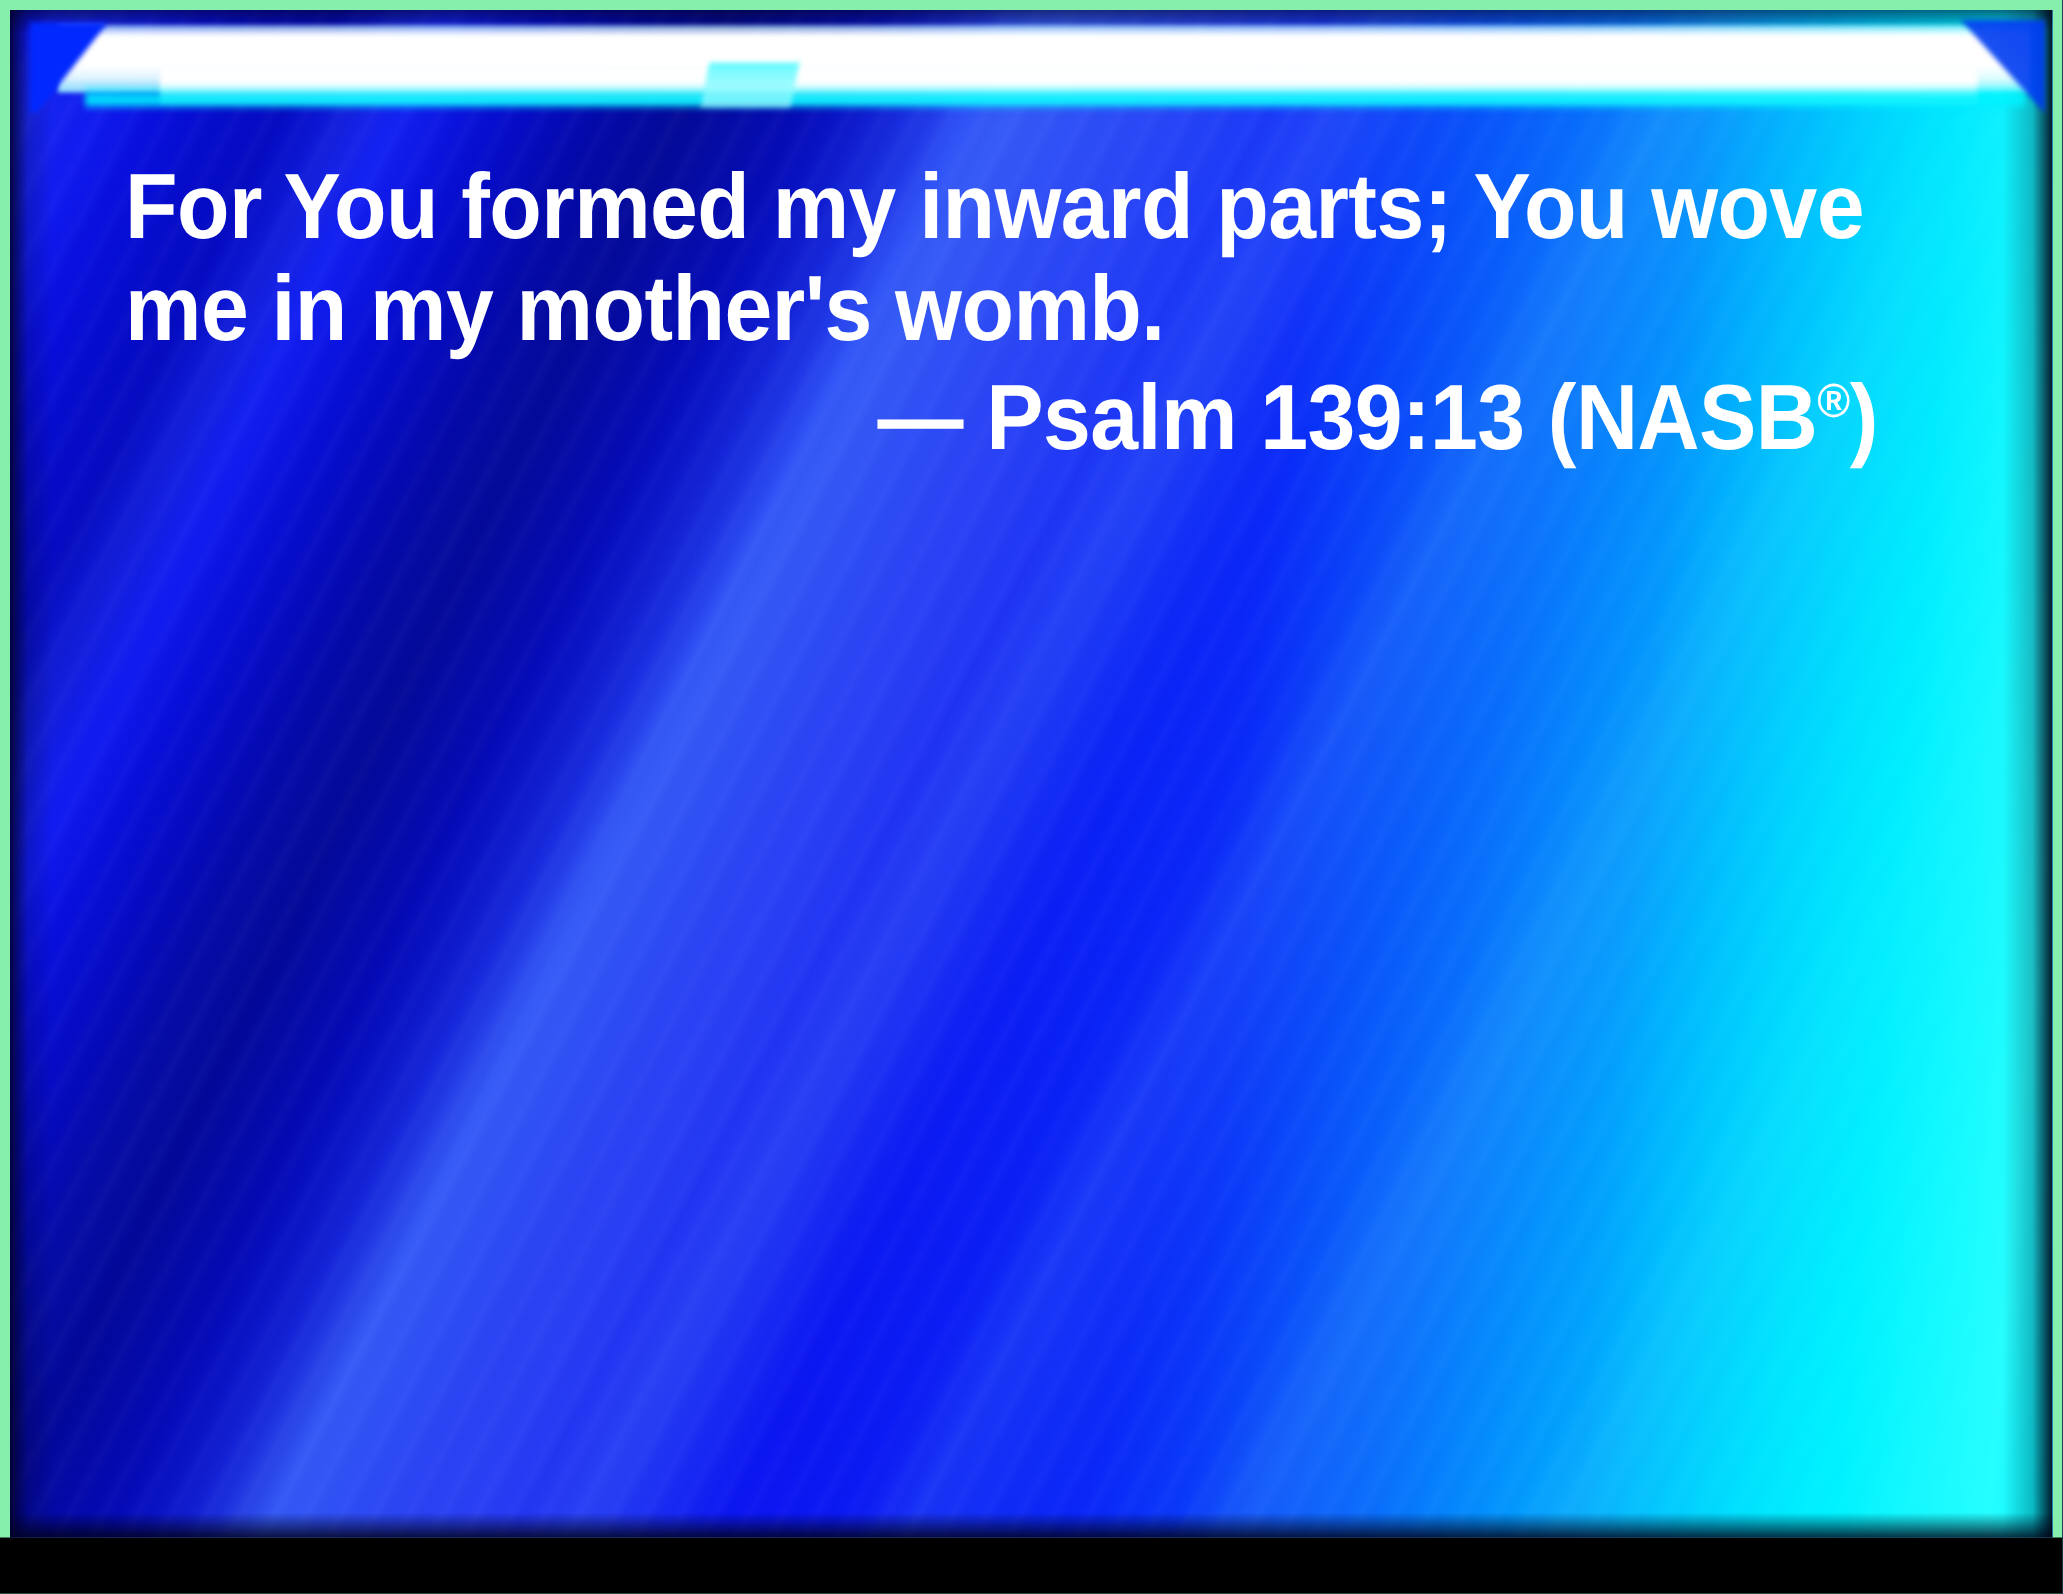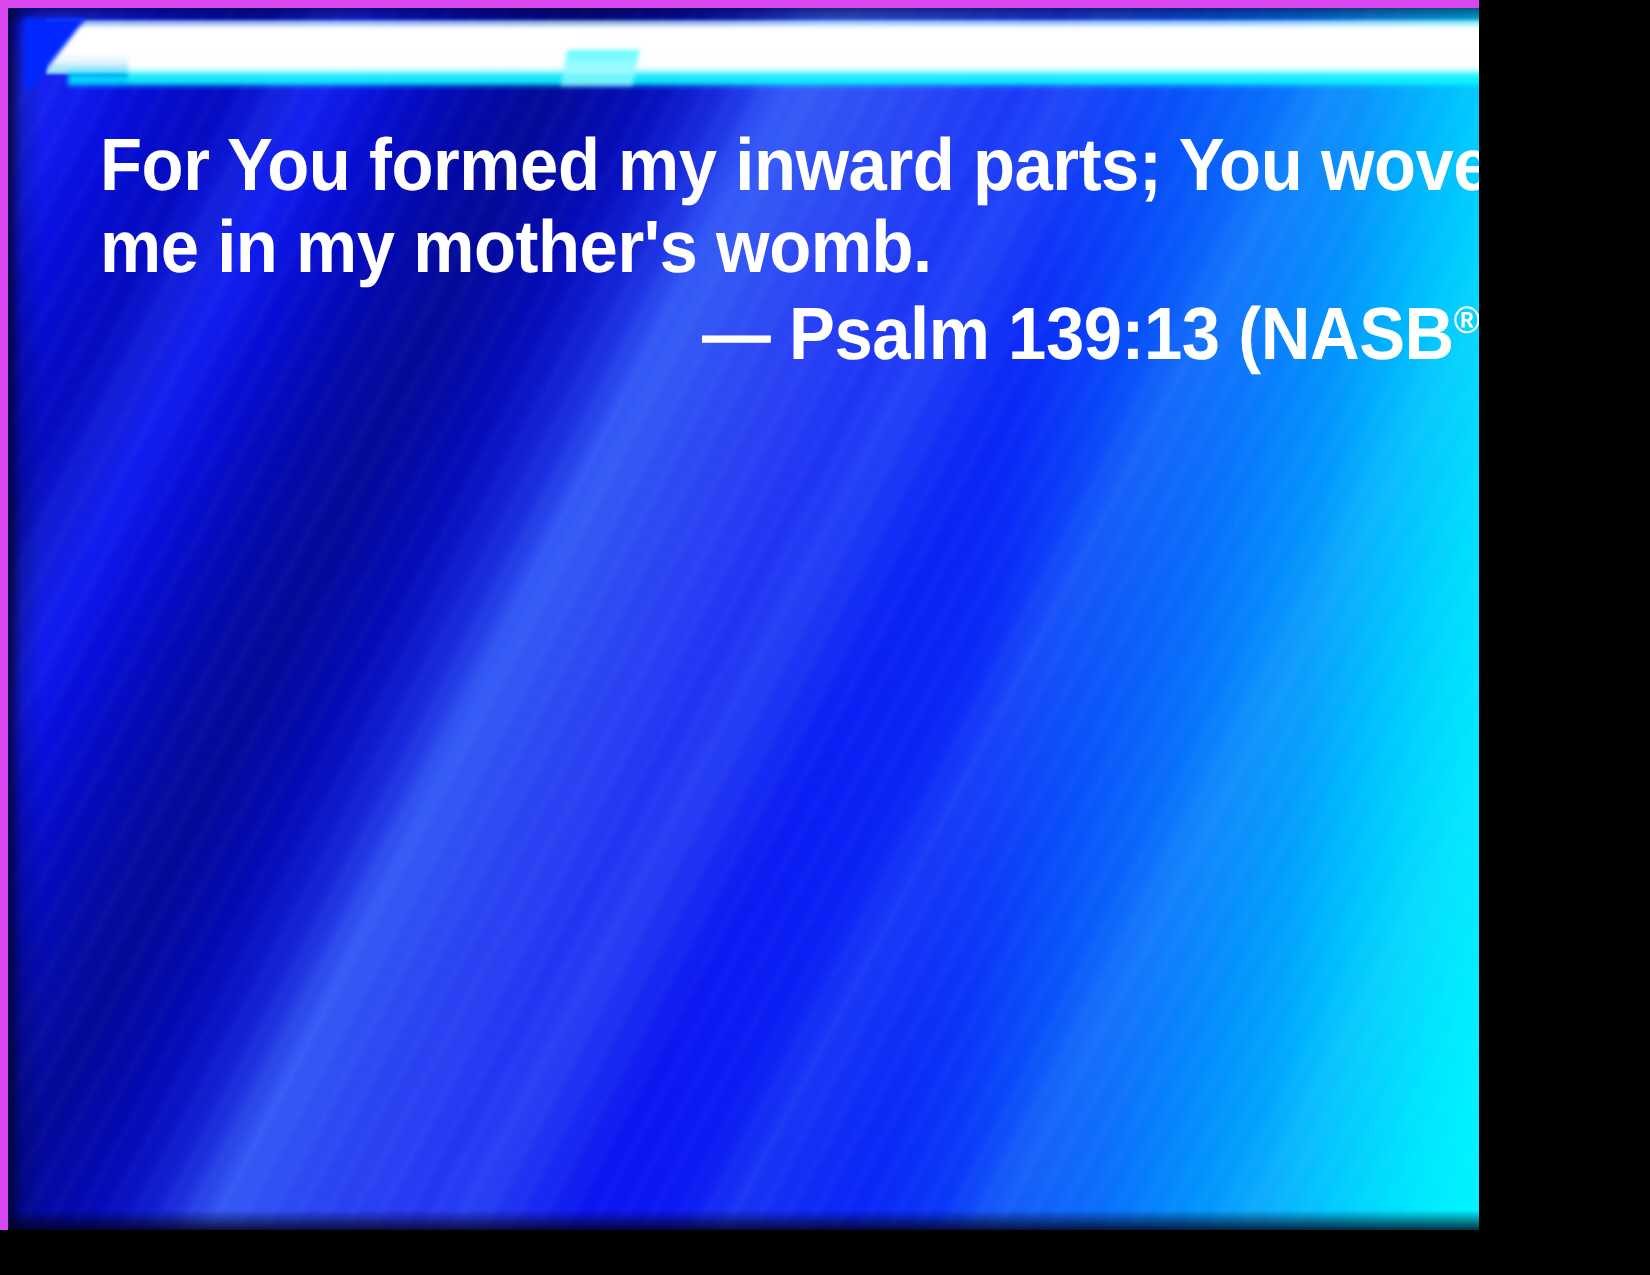--- a/index.html
+++ b/index.html
@@ -1,21 +1,21 @@
 <!DOCTYPE html>
 <html><head>
 <meta charset="utf-8">
 <title>Scripture Slide</title>
 <style>
   html,body{margin:0;padding:0;background:#000;}
   body{width:1650px;height:1275px;overflow:hidden;
        font-family:"Liberation Sans","DejaVu Sans",sans-serif;}
 
   
-  #slide{position:relative;width:1479px;height:1275px;background:#d946ef;overflow:hidden;}
+  #slide{position:relative;width:1650px;height:1275px;background:#86efac;overflow:hidden;}
 
   
   #stage{position:absolute;left:8px;top:8px;width:1634px;height:1222px;overflow:hidden;
          background:#0b16f2;}
 
   
   .layer{position:absolute;inset:0;}
 
   #wash{
     background:linear-gradient(100deg,

